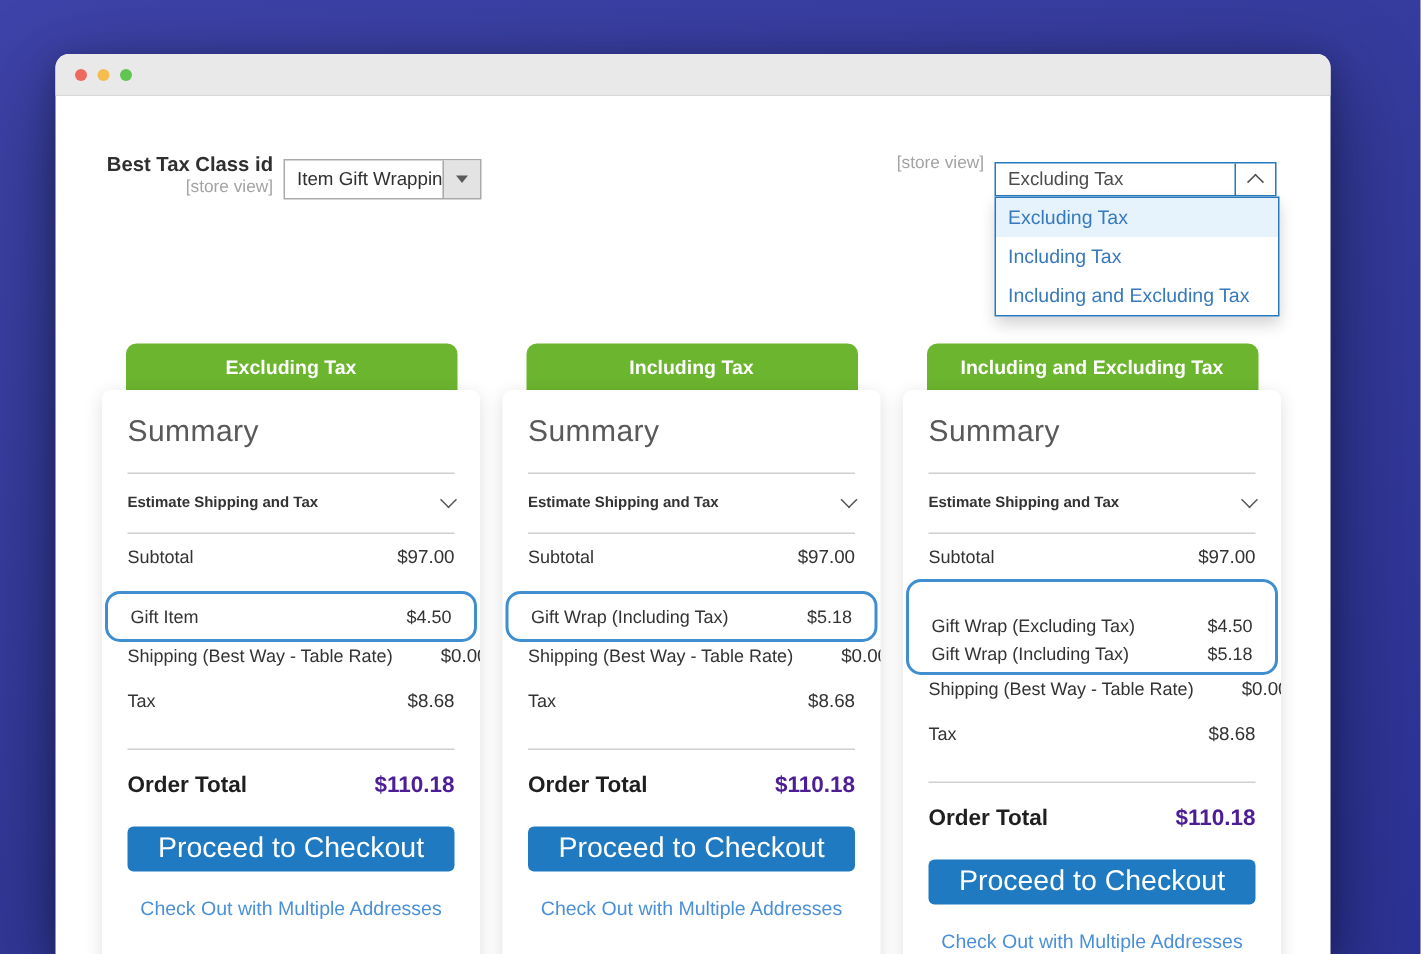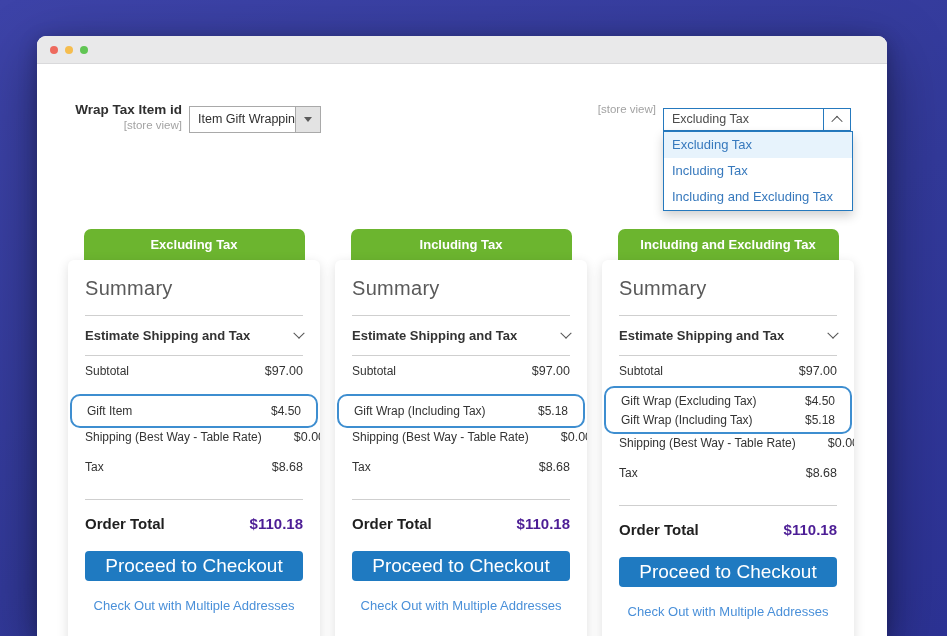--- a/index.html
+++ b/index.html
@@ -79,39 +79,39 @@
     position:relative; z-index:1; margin-top:-1px; width:252px; height:428px;
     background:#fff; border-radius:6px; box-shadow:0 3px 12px rgba(0,0,0,.13);
     overflow:hidden;
   }
   .card-title { margin:17px 17px 0; font-size:20px; font-weight:400; color:#595959; letter-spacing:.3px; }
   .divider { border:none; border-top:1px solid #cfcfcf; margin:0 17px; }
   .divider.t1 { margin-top:15px; }
   .est-row {
     height:39px; margin:0 17px; display:flex; align-items:center; justify-content:space-between; cursor:pointer;
   }
-  .est-row .est-lbl { font-size:13px; font-weight:bold; color:#333; }
+  .est-row .est-lbl { font-size:10px; font-weight:bold; color:#333; }
   .est-row .chev { border-color:#555; }
 
   .rows { padding-top:8px; }
   .srow {
     height:28px; margin:0 17px; display:flex; justify-content:space-between;
     font-size:12px; color:#333; white-space:nowrap;
   }
   .srow.tight { height:20px; }
   .srow .v { font-size:12.5px; }
   .gift-box {
     margin:2px 2px; border:2px solid #3e8ed0; border-radius:10px; padding:2px 15px;
   }
   .gift-box .grow {
     height:26px; display:flex; align-items:center; justify-content:space-between;
     font-size:12px; color:#333; white-space:nowrap;
   }
   .gift-box.double .grow { height:19px; }
-  .gift-box.double { padding-top:3px; padding-bottom:3px; }
+  .gift-box.double { padding-top:19px; padding-bottom:3px; }
   .srow.after-box { margin-top:2px; height:30px;gap:32px; }
   .srow.taxrow { height:26px; }
   .spacer { height:13px; }
   .total-row {
     height:46px; margin:0 17px; display:flex; align-items:center; justify-content:space-between;text-align:right;
   }
   .total-row .tl { font-size:15px; font-weight:bold; color:#1f1f1f; }
   .total-row .tv { font-size:15px; font-weight:bold; color:#4c1d95; }
   .checkout-btn {
     display:block; margin:5px 17px 0; width:218px; height:30px;
@@ -127,21 +127,21 @@
 <body>
 
 <div class="window">
   <div class="titlebar">
     <span class="dot red"></span>
     <span class="dot yellow"></span>
     <span class="dot green"></span>
   </div>
 
   <div class="field-label label-left">
-    <div class="lbl">Wrap Tax Item id</div>
+    <div class="lbl">Best Tax Class id</div>
     <div class="scope">[store view]</div>
   </div>
   <div class="select-admin">
     <span class="val">Item Gift Wrapping</span>
     <span class="arrow-box">
       <span class="tri-down"></span>
     </span>
   </div>
 
   <div class="field-label label-right">

